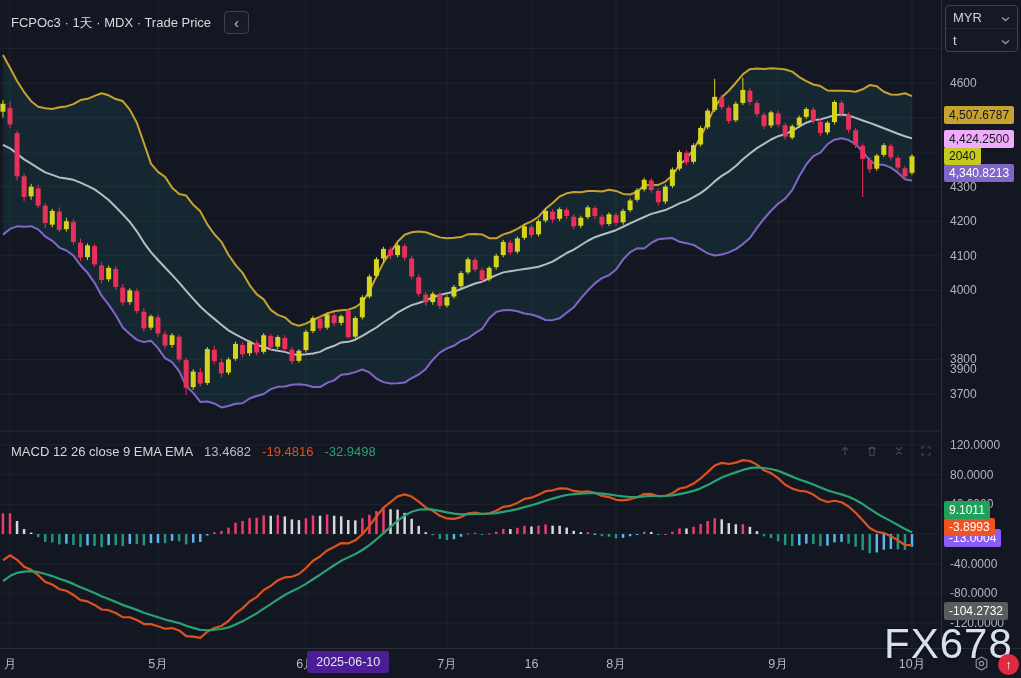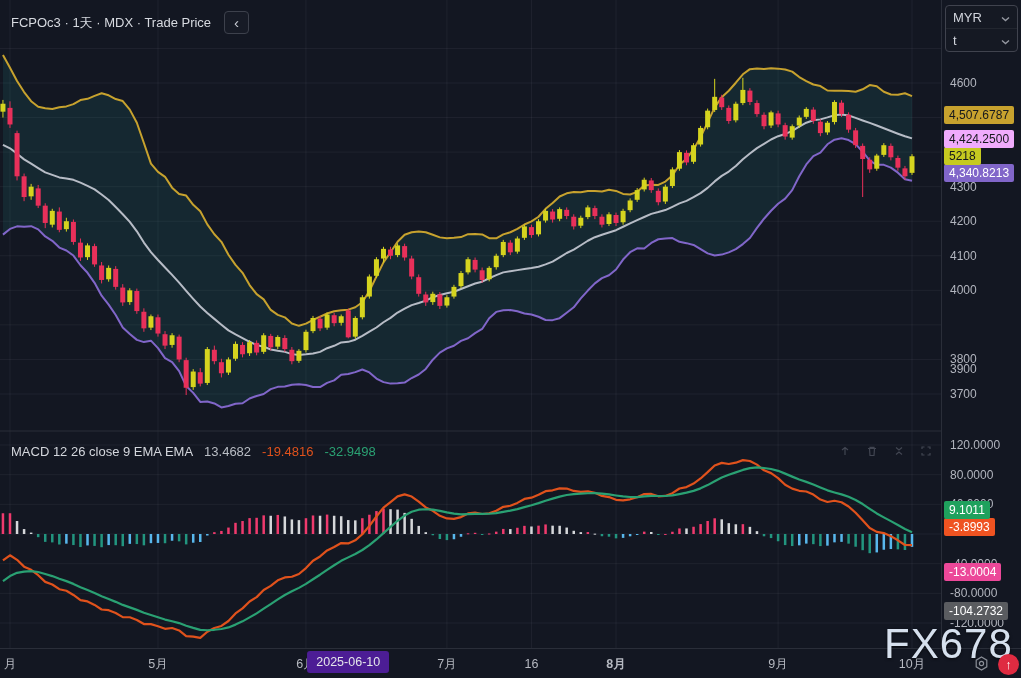--- a/index.html
+++ b/index.html
@@ -568,43 +568,43 @@
       <div class="axlbl" style="top: 324.889px; margin-top: 44px;">3900</div>
       <div class="axlbl" style="top: 359.445px;">3800</div>
       <div class="axlbl" style="top: 394px;">3700</div>
       <div class="axlbl" style="top: 444.996px;">120.0000</div>
       <div class="axlbl" style="top: 474.664px;">80.0000</div>
       <div class="axlbl" style="top: 504.332px;">40.0000</div>
       <div class="axlbl" style="top: 563.668px;">-40.0000</div>
       <div class="axlbl" style="top: 593.336px;">-80.0000</div>
       <div class="axlbl" style="top: 623.004px;">-120.0000</div>
       <div class="axbadge" style="top: 172.561px; background: rgb(129, 102, 201); color: rgb(255, 255, 255);">4,340.8213</div>
-      <div class="axbadge" style="top: 155.561px; background: rgb(198, 202, 32); color: rgb(21, 24, 29);">5218</div>
+      <div class="axbadge" style="top: 155.561px; background: rgb(198, 202, 32); color: rgb(21, 24, 29);">2040</div>
       <div class="axbadge" style="top: 138.561px; background: #f0abfc; color: rgb(21, 24, 29);">4,424.2500</div>
       <div class="axbadge" style="top: 114.902px; background: rgb(199, 162, 46); color: rgb(21, 24, 29);">4,507.6787</div>
       <div class="axbadge" style="top: 611.339px; background: rgb(90, 92, 96); color: rgb(255, 255, 255);">-104.2732</div>
-      <div class="axbadge" style="top: 572px; background: #ec4899; color: rgb(255, 255, 255);">-13.0004</div>
+      <div class="axbadge" style="top: 538px; background: #8b5cf6; color: rgb(255, 255, 255);">-13.0004</div>
       <div class="axbadge" style="top: 526.642px; background: rgb(239, 83, 33); color: rgb(255, 255, 255);">-3.8993</div>
       <div class="axbadge" style="top: 509.642px; background: rgb(31, 161, 93); color: rgb(255, 255, 255);">9.1011</div>
     </div>
 
   <div class="time-row" id="time-row">
     <div id="date-badge" style="left: 348.248px;">2025-06-10</div>
     <span class="corner-icon">
       <svg width="17" height="17">
         <path d="M8.5 2 L13.8 5.2 L13.8 11.8 L8.5 15 L3.2 11.8 L3.2 5.2 Z"></path>
         <circle cx="8.5" cy="8.5" r="2.1"></circle>
       </svg>
     </span>
   <div class="ttick" style="left: 9.9969px;">月</div>
       <div class="ttick" style="left: 157.982px;">5月</div>
       <div class="ttick" style="left: 305.967px;">6月</div>
       <div class="ttick" style="left: 446.905px;">7月</div>
       <div class="ttick" style="left: 531.467px;">16</div>
-      <div class="ttick" style="left: 616.03px; font-weight: bold;">8月</div>
+      <div class="ttick" style="left: 616.03px;">8月</div>
       <div class="ttick" style="left: 778.109px;">9月</div>
       <div class="ttick" style="left: 912px;">10月</div>
     </div>
 
   <div class="watermark">FX678</div>
   <div class="scroll-top">
     <span>↑</span>
   </div>
 
 </div>

